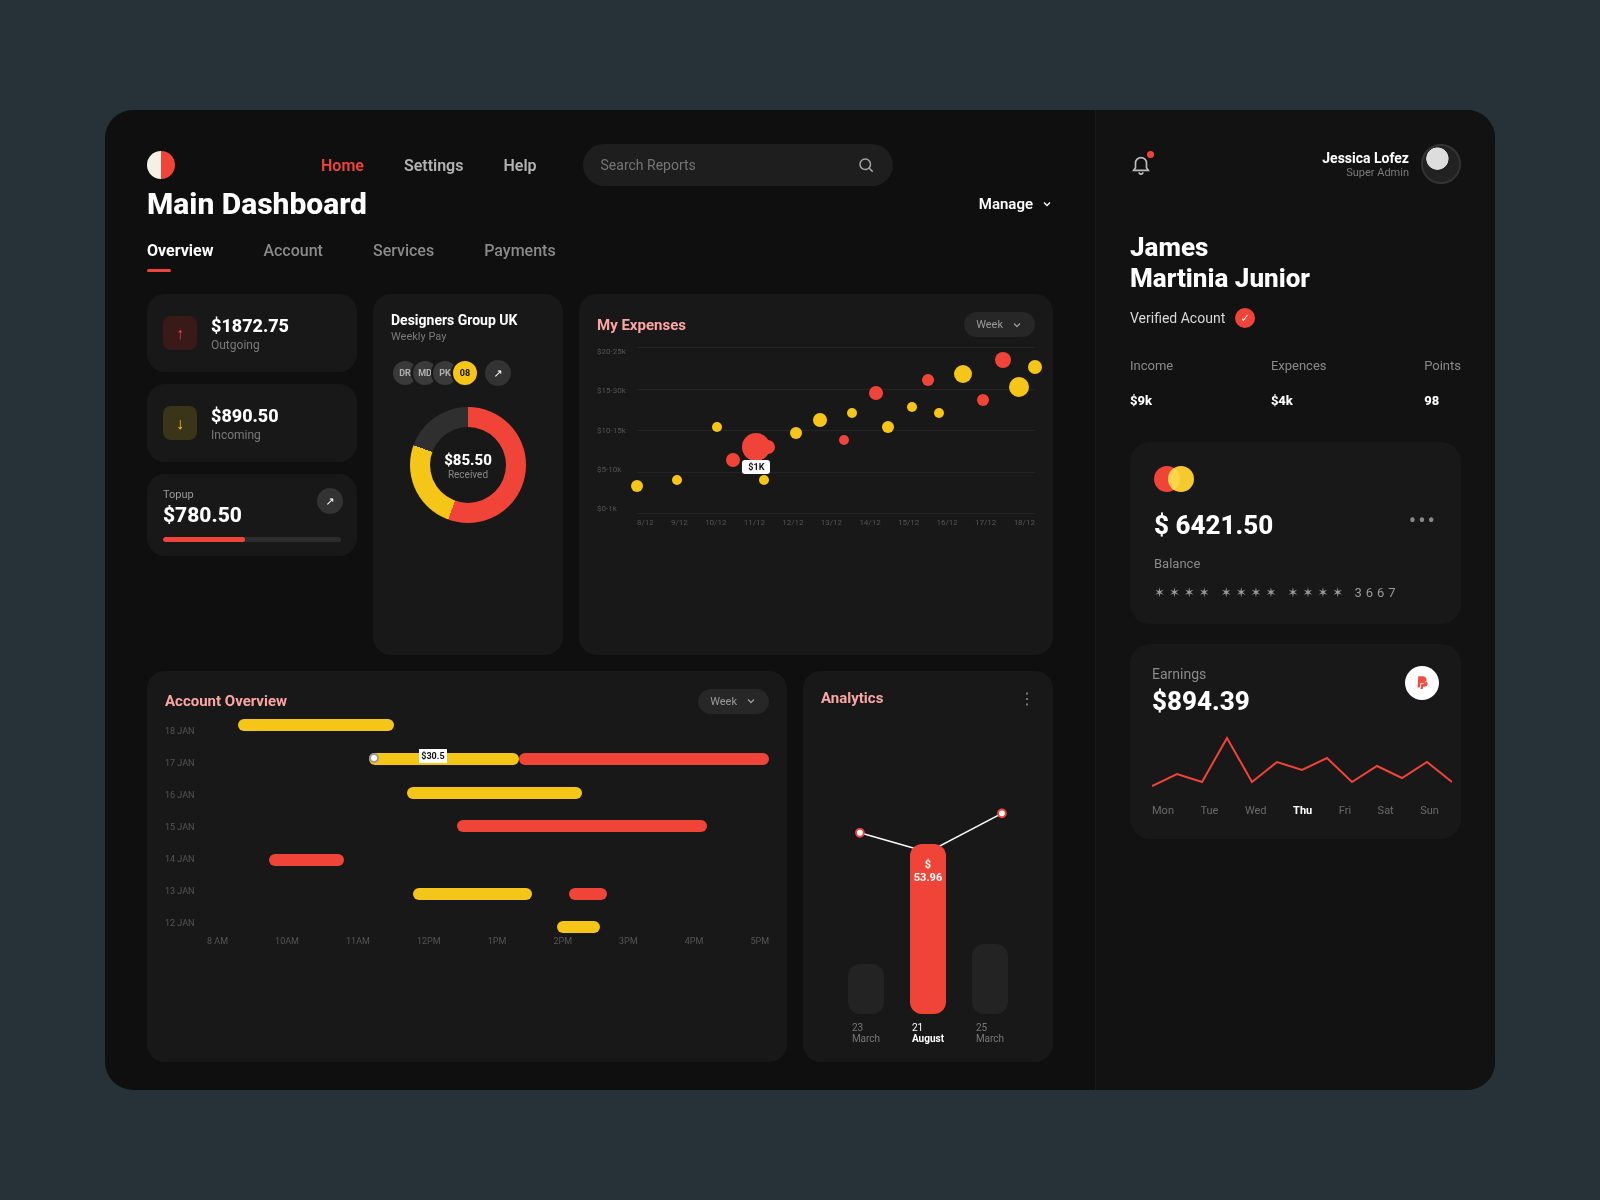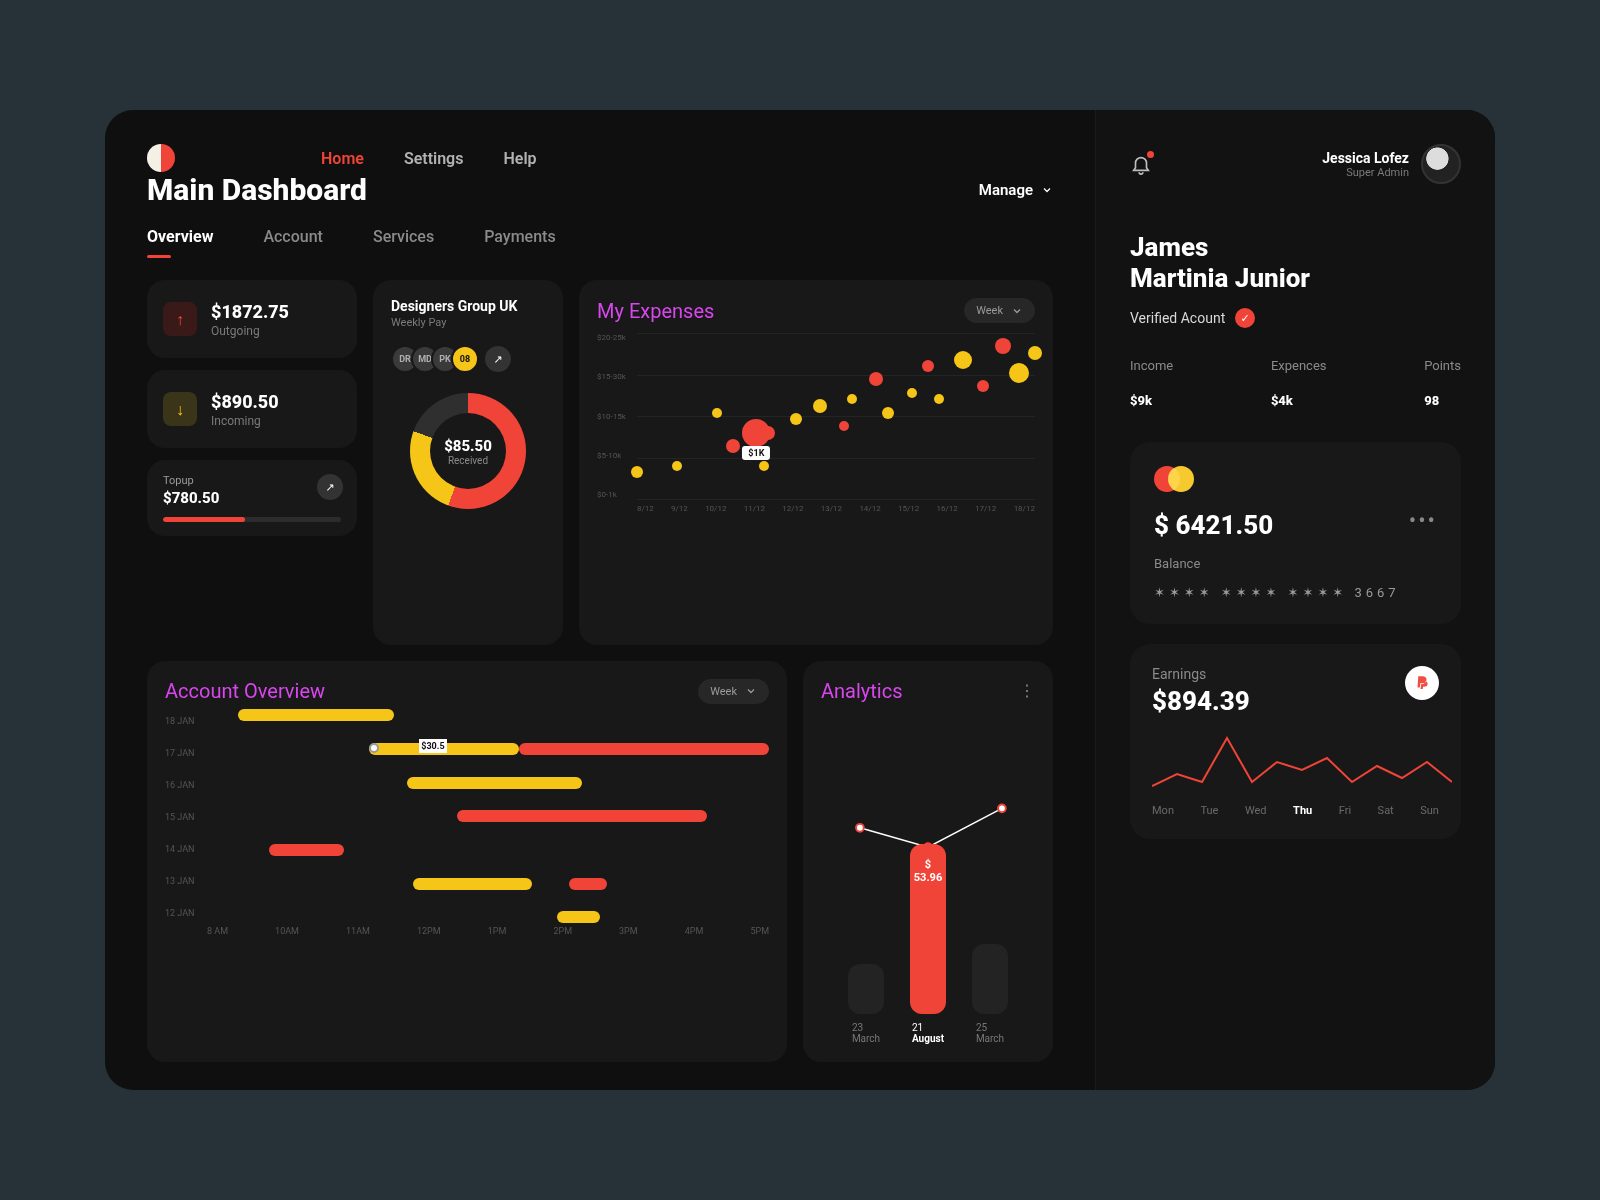--- a/index.html
+++ b/index.html
@@ -25,40 +25,40 @@
   .stats{display:flex;flex-direction:column;gap:12px;background:transparent;padding:0}
   .statbox{background:#181818;border-radius:18px;padding:16px;display:flex;align-items:center;gap:14px;height:78px}
   .arrsq{width:34px;height:34px;border-radius:8px;display:flex;align-items:center;justify-content:center;font-size:16px}
   .arrsq.up{background:#3a1a18;color:#f04438}
   .arrsq.down{background:#3a3418;color:#f5c518}
   .statbox .vals{color:#fff}
   .statbox .amt{font-weight:800;font-size:18px}
   .statbox .lbl{font-size:12px;color:#7a7a7a;margin-top:2px}
   .topup{background:#181818;border-radius:18px;padding:14px 16px;position:relative}
   .topup .lbl{font-size:11px;color:#9a9a9a}
-  .topup .amt{font-size:15px;font-weight:800;color:#fff;margin-top:2px}
+  .topup .amt{font-size:21px;font-weight:800;color:#fff;margin-top:2px}
   .topup .bar{height:5px;background:#2c2c2c;border-radius:3px;margin-top:10px;overflow:hidden}
   .topup .bar::before{content:"";display:block;height:100%;width:46%;background:#f04438;border-radius:3px}
   .circle-btn{width:26px;height:26px;border-radius:50%;background:#333;color:#fff;display:flex;align-items:center;justify-content:center;font-size:11px;position:absolute;right:14px;top:14px}
   .designers{position:relative}
   .designers h4{font-size:14px;color:#fff;font-weight:700}
   .designers .sub{font-size:11px;color:#7a7a7a;margin-top:2px}
   .avrow{display:flex;align-items:center;margin-top:16px}
   .av{width:28px;height:28px;border-radius:50%;background:#3a3a3a;color:#b0b0b0;font-size:9px;font-weight:700;display:flex;align-items:center;justify-content:center;margin-right:-8px;border:2px solid #181818}
   .av.badge{background:#f5c518;color:#111}
   .designers .circle-btn{position:static;margin-left:14px}
   .donut-wrap{display:flex;align-items:center;justify-content:center;margin-top:18px;position:relative;height:120px}
   .donut{width:116px;height:116px;border-radius:50%;background:conic-gradient(#f04438 0 200deg,#f5c518 200deg 290deg,#2f2f2f 290deg 360deg);display:flex;align-items:center;justify-content:center}
   .donut::before{content:"";width:76px;height:76px;border-radius:50%;background:#181818;position:absolute}
   .donut-txt{position:absolute;text-align:center;color:#fff}
   .donut-txt .amt{font-weight:800;font-size:15px}
   .donut-txt .lbl{font-size:10px;color:#8a8a8a}
   .expenses{grid-column:3;position:relative}
   .card-head{display:flex;justify-content:space-between;align-items:center;margin-bottom:10px}
-  .card-head h4{color:#d946ef;font-size:20px;font-weight:400}
+  .card-head h4{color:#fca5a5;font-size:15px;font-weight:700}
   .pill{background:#272727;border-radius:14px;padding:6px 12px;display:flex;align-items:center;gap:8px;color:#9a9a9a;font-size:11px}
   .scatter{position:relative;height:180px}
   .yax{position:absolute;left:0;top:0;bottom:14px;display:flex;flex-direction:column;justify-content:space-between;font-size:8px;color:#555}
   .xax{position:absolute;left:40px;right:0;bottom:0;display:flex;justify-content:space-between;font-size:8px;color:#555}
   .plot{position:absolute;left:40px;right:0;top:0;bottom:14px}
   .grid-line{position:absolute;left:0;right:0;border-top:1px solid #242424}
   .dot{position:absolute;border-radius:50%;transform:translate(-50%,-50%)}
   .tooltip{position:absolute;background:#fff;color:#111;font-size:9px;font-weight:700;padding:2px 6px;border-radius:3px;transform:translate(-50%,-50%)}
   .row2{grid-column:1 / -1;display:grid;grid-template-columns:1fr 250px;gap:16px}
   .overview{}
@@ -119,20 +119,27 @@
 <div class="app">
   <div class="main">
 
     <div class="topbar">
       <div class="logo"></div>
       <div class="nav">
         <span class="active">Home</span>
         <span>Settings</span>
         <span>Help</span>
       </div>
+      <div class="search">
+        <input placeholder="Search Reports" style="">
+        <svg viewBox="0 0 24 24" fill="none" stroke="currentColor" stroke-width="2">
+            <circle cx="11" cy="11" r="7"></circle>
+            <line x1="21" y1="21" x2="16.5" y2="16.5"></line>
+          </svg>
+      </div>
     </div>
 
     <div class="titlebar">
       <h1>Main Dashboard</h1>
       <div class="manage">
         <span>Manage</span>
         <svg class="chev" viewBox="0 0 24 24" fill="none" stroke="#fff" stroke-width="2.5">
             <polyline points="6 9 12 15 18 9"></polyline>
           </svg>
       </div>

